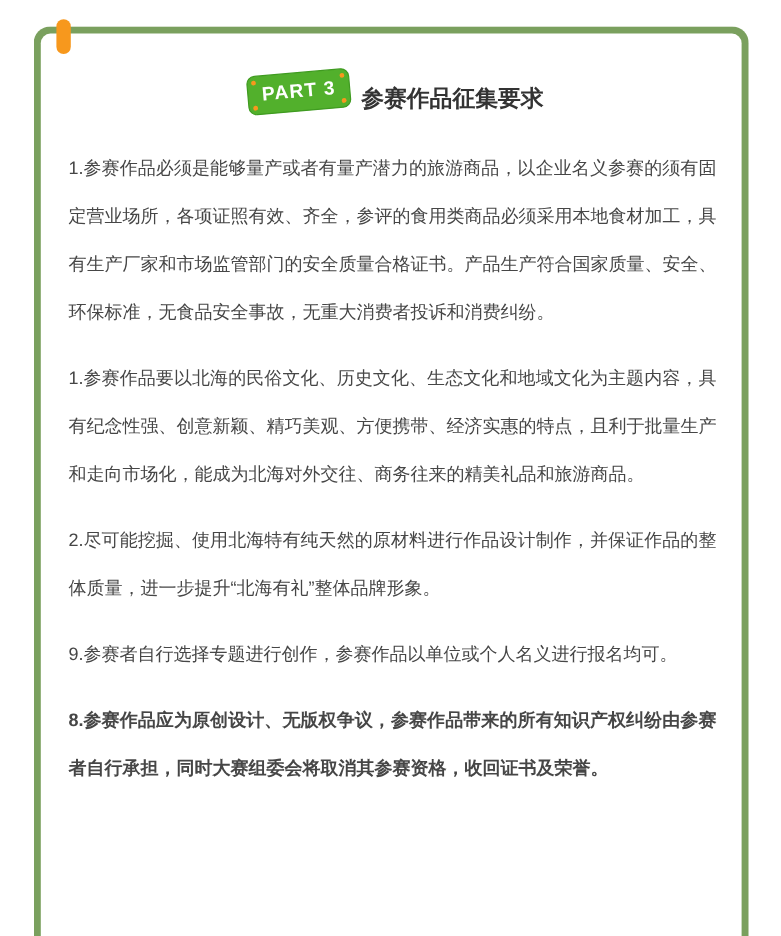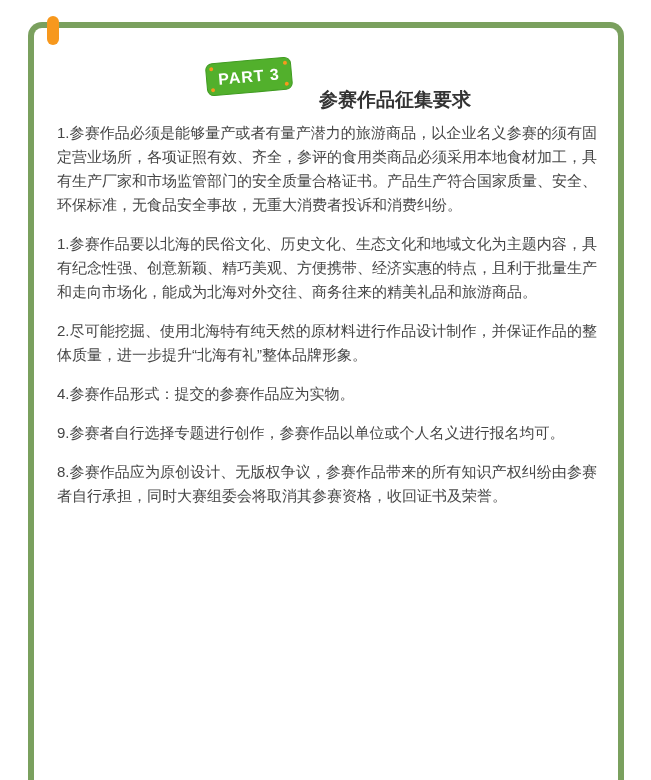--- a/index.html
+++ b/index.html
@@ -71,41 +71,41 @@
     background: var(--accent-orange);
   }
   .badge .dot.tl { left: 3px;  top: 3px; }
   .badge .dot.tr { right: 3px; top: 3px; }
   .badge .dot.bl { left: 3px;  bottom: 3px; }
   .badge .dot.br { right: 3px; bottom: 3px; }
   .title {
     position: absolute;
     left: 301px;
     top: 69px;
-    margin: 18px;
+    margin: 0;
     font-size: 19px;
     font-weight: bold;
     color: var(--title-color);
     white-space: nowrap;
     text-align: center;
   }
   .content {
     position: absolute;
     left: 57px;
     top: 121px;
     width: 540px;
     font-size: 15px;
-    line-height: 24px;
+    line-height: 40px;
     color: var(--body-color);
     text-align: justify;
   }
   .content p {
     margin: 0 0 15px 0;
   }
-  .content p:last-child { margin-bottom: 0; }
+  .content p:last-child { margin-bottom: 0; font-weight: bold; }
 </style>
 </head>
 <body>
 
 <div class="frame"></div>
 <div class="capsule"></div>
 
 <div class="badge">
   <span class="dot tl"></span>
   <span class="dot tr"></span>
@@ -113,16 +113,15 @@
   <span class="dot br"></span>
   <span>PART 3</span>
 </div>
 
 <h1 class="title">参赛作品征集要求</h1>
 
 <div class="content">
   <p>1.参赛作品必须是能够量产或者有量产潜力的旅游商品，以企业名义参赛的须有固定营业场所，各项证照有效、齐全，参评的食用类商品必须采用本地食材加工，具有生产厂家和市场监管部门的安全质量合格证书。产品生产符合国家质量、安全、环保标准，无食品安全事故，无重大消费者投诉和消费纠纷。</p>
   <p>1.参赛作品要以北海的民俗文化、历史文化、生态文化和地域文化为主题内容，具有纪念性强、创意新颖、精巧美观、方便携带、经济实惠的特点，且利于批量生产和走向市场化，能成为北海对外交往、商务往来的精美礼品和旅游商品。</p>
   <p>2.尽可能挖掘、使用北海特有纯天然的原材料进行作品设计制作，并保证作品的整体质量，进一步提升“北海有礼”整体品牌形象。</p>
-  <p>4.参赛作品形式：提交的参赛作品应为实物。</p>
   <p>9.参赛者自行选择专题进行创作，参赛作品以单位或个人名义进行报名均可。</p>
   <p>8.参赛作品应为原创设计、无版权争议，参赛作品带来的所有知识产权纠纷由参赛者自行承担，同时大赛组委会将取消其参赛资格，收回证书及荣誉。</p>
 </div>
 
 </body></html>

